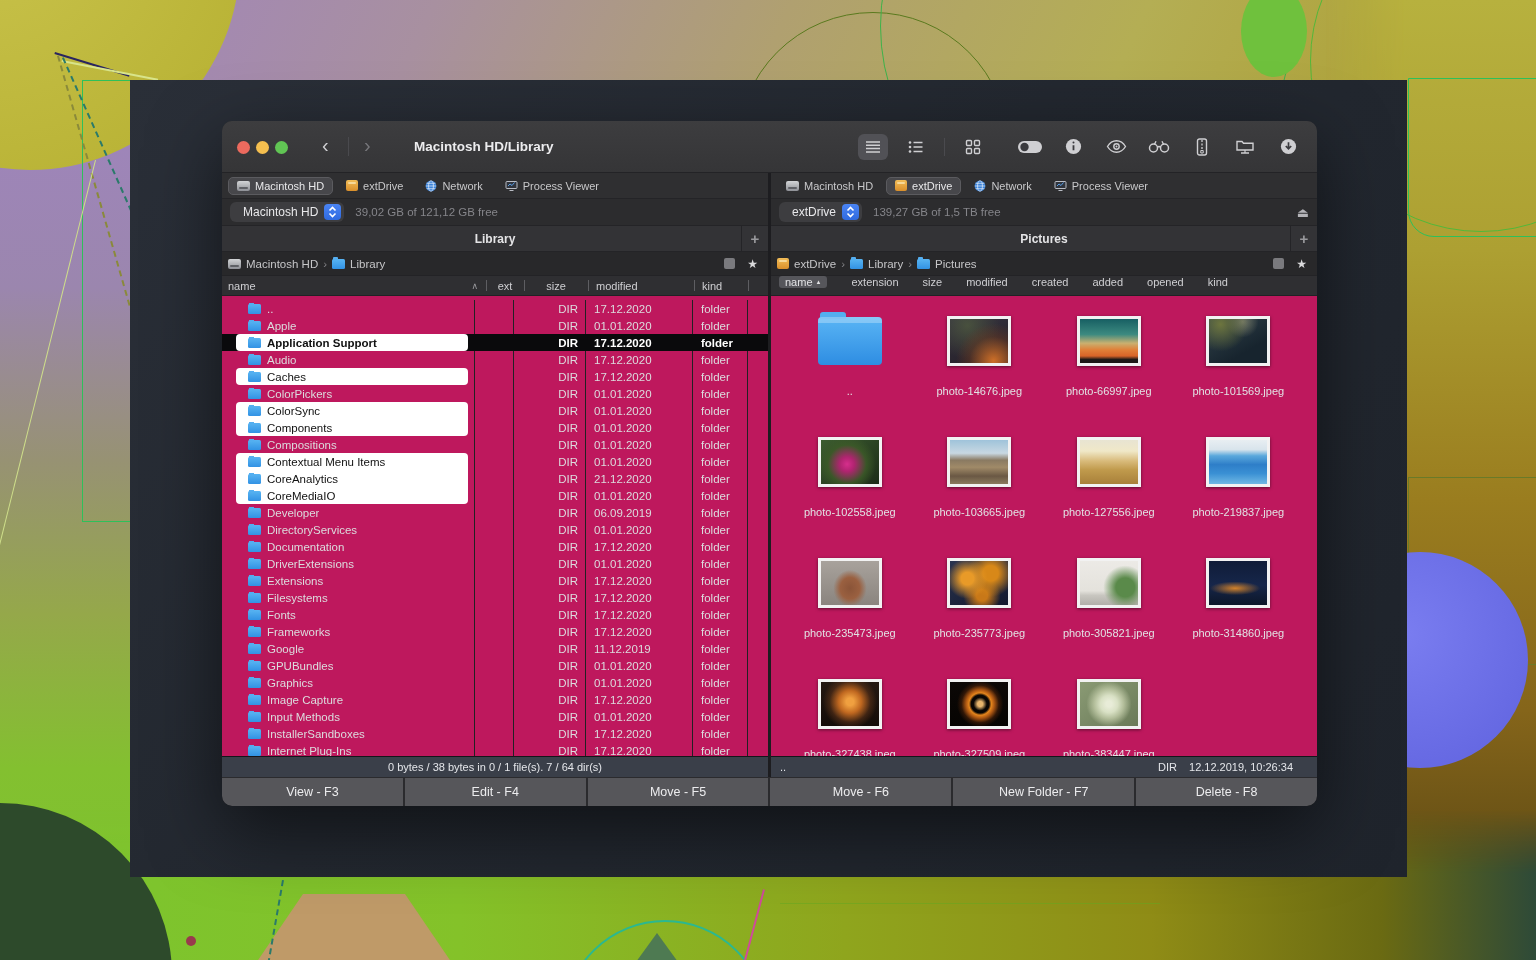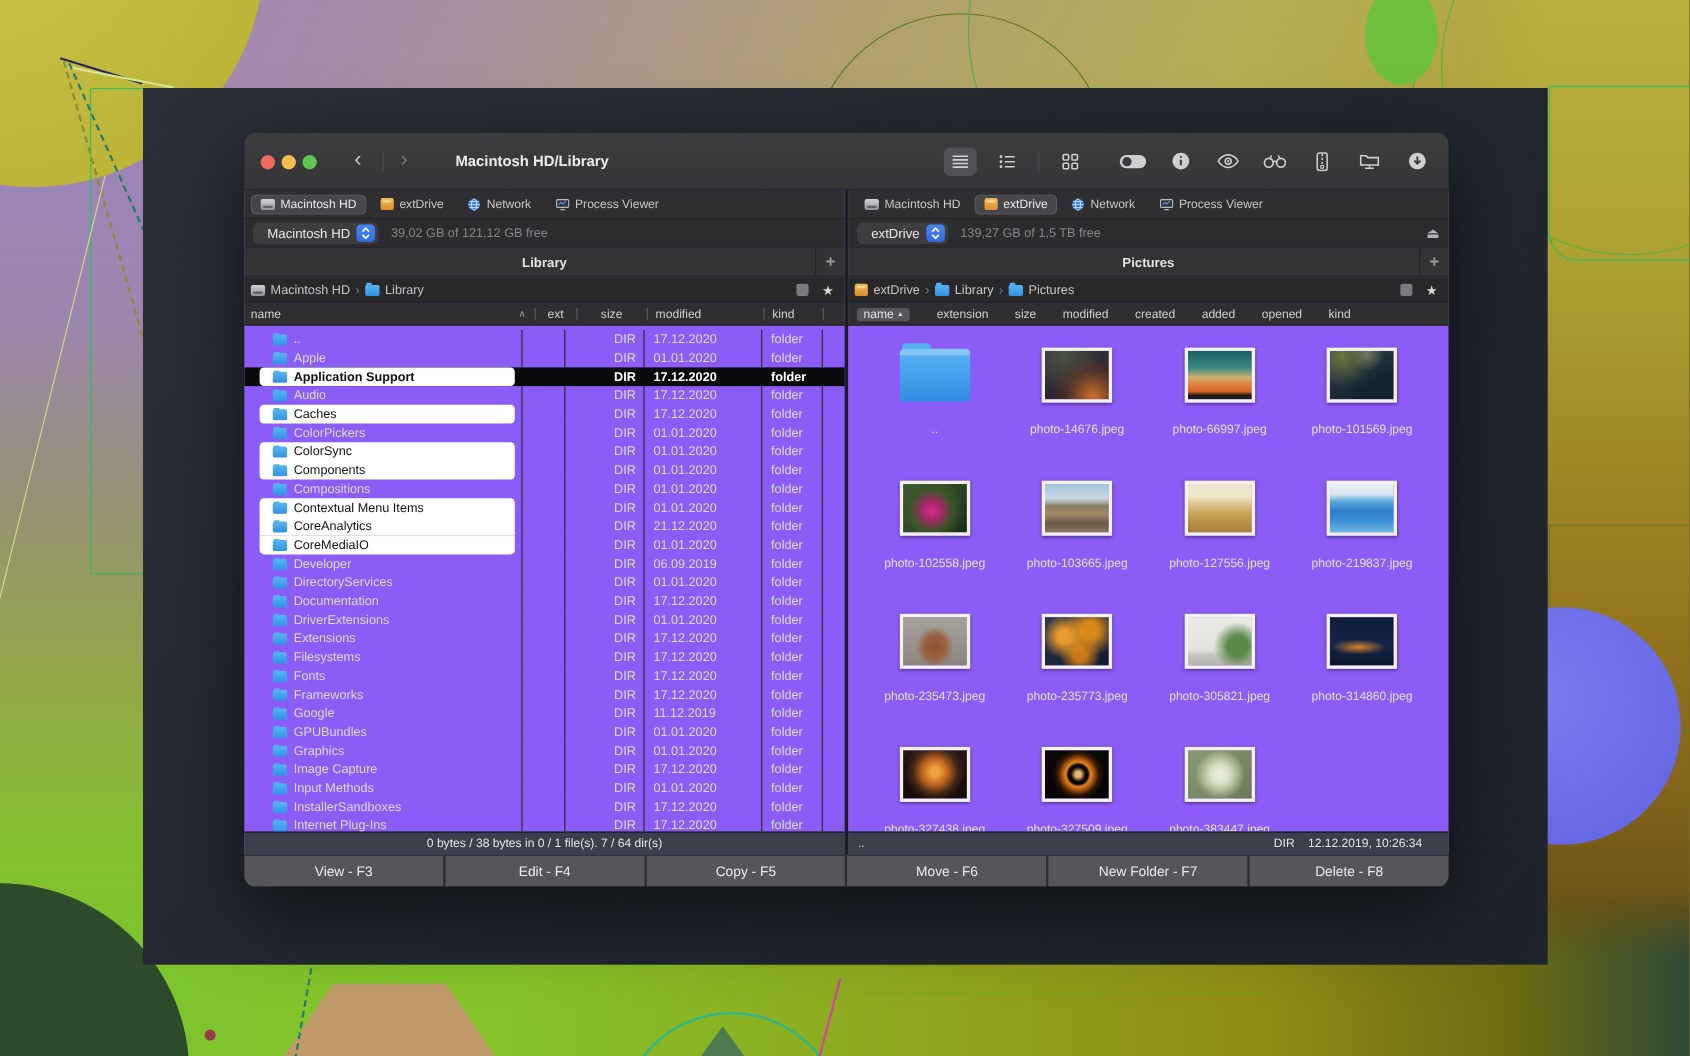--- a/index.html
+++ b/index.html
@@ -59,21 +59,21 @@
   .navchev.fwd{color:#77777b;}
   .nav-div{position:absolute;left:126px;top:16px;width:1px;height:19px;background:#4a4a4e;}
   .wtitle{position:absolute;left:192px;top:0;line-height:51px;font-size:13.5px;font-weight:bold;color:#ececee;}
   .toolbar{position:absolute;right:14px;top:0;height:51px;display:flex;align-items:center;gap:13px;}
   .tool{width:30px;height:26px;display:flex;align-items:center;justify-content:center;border-radius:6px;}
   .tool.active{background:#515156;}
   .tool svg{display:block;}
   .tool-div{width:1px;height:18px;background:#4a4a4e;}
   
   .main{flex:1;display:flex;min-height:0;}
-  .pane{display:flex;flex-direction:column;min-width:0;background:#8b5cf6;}
+  .pane{display:flex;flex-direction:column;min-width:0;background:#be185d;}
   .pane.left{width:546px;flex:0 0 546px;}
   .pane.right{flex:1;border-left:3px solid #1d1d20;}
   .tabbar{height:25px;flex:0 0 25px;background:#2f2f31;display:flex;align-items:center;padding-left:6px;gap:4px;border-bottom:1px solid #242427;}
   .tab{display:flex;align-items:center;gap:5px;padding:2px 8px;border-radius:5px;font-size:11px;color:#c8c8ca;border:1px solid transparent;}
   .tab.active{background:#47474b;border-color:#5b5b5f;color:#e8e8ea;}
   .driverow{height:26px;flex:0 0 26px;background:#2c2c2e;display:flex;align-items:center;padding:0 8px;border-bottom:1px solid #242427;}
   .drivechip{display:flex;align-items:center;gap:6px;background:#3d3d40;border-radius:6px;padding:2px 3px 2px 7px;}
   .drivename{font-size:12px;color:#e8e8ea;}
   .stepper{width:17px;height:16px;border-radius:4px;background:linear-gradient(180deg,#4a84f4,#2f6ae0);
       display:flex;flex-direction:column;align-items:center;justify-content:center;color:#fff;}
@@ -84,21 +84,21 @@
       position:relative;border-bottom:1px solid #242427;font-size:12px;font-weight:bold;color:#e4e4e6;}
   .plusbtn{position:absolute;right:0;top:0;width:26px;height:25px;border-left:1px solid #242427;color:#98989c;
       font-size:15px;display:flex;align-items:center;justify-content:center;}
   .crumbrow{height:23px;flex:0 0 23px;background:#28282a;display:flex;align-items:center;padding:0 6px;gap:5px;
       font-size:11.5px;color:#c6c6c8;border-bottom:1px solid #232326;}
   .crumb-sep{color:#808084;}
   .crumb-right{margin-left:auto;display:flex;align-items:center;gap:12px;padding-right:4px;}
   .crumb-square{width:11px;height:11px;border-radius:2px;background:#7a7a7e;}
   .crumb-star{color:#dadadc;font-size:12px;}
   
-  .hdr{height:19px;flex:0 0 19px;background:#2f2f32;display:flex;align-items:center;font-size:11px;color:#cfcfd2;
+  .hdr{height:19px;flex:0 0 19px;background:#2f2f32;display:flex;align-items:flex-start;font-size:11px;color:#cfcfd2;
       border-bottom:1px solid #222225;}
   .hcell{position:relative;display:flex;align-items:center;height:100%;}
   .hcell .tick{position:absolute;left:0;top:4px;width:1px;height:11px;background:#5e5e62;}
   .sortpill{background:#56565b;border-radius:3px;padding:0 6px;display:flex;align-items:center;gap:3px;color:#e2e2e4;}
   .sortpill .arr{font-size:6px;}
   .caret{margin-left:auto;padding-right:8px;color:#9a9a9e;font-size:9px;}
   
   .c-name{flex:1;min-width:0;padding-left:6px;}
   .c-ext{width:38px;justify-content:center;}
   .c-size{width:64px;justify-content:center;}
@@ -885,18 +885,18 @@
         <span class="sp"></span>
         <span class="sk">DIR</span>
         <span class="sd">12.12.2019, 10:26:34</span>
       </div>
     </div>
   </div>
 
   <div class="btnbar" id="btnbar">
       <div class="fbtn">View - F3</div>
       <div class="fbtn">Edit - F4</div>
-      <div class="fbtn">Copy - F5</div>
+      <div class="fbtn">Move - F5</div>
       <div class="fbtn">Move - F6</div>
       <div class="fbtn">New Folder - F7</div>
       <div class="fbtn">Delete - F8</div>
     </div>
 </div>
 
 </body></html>

